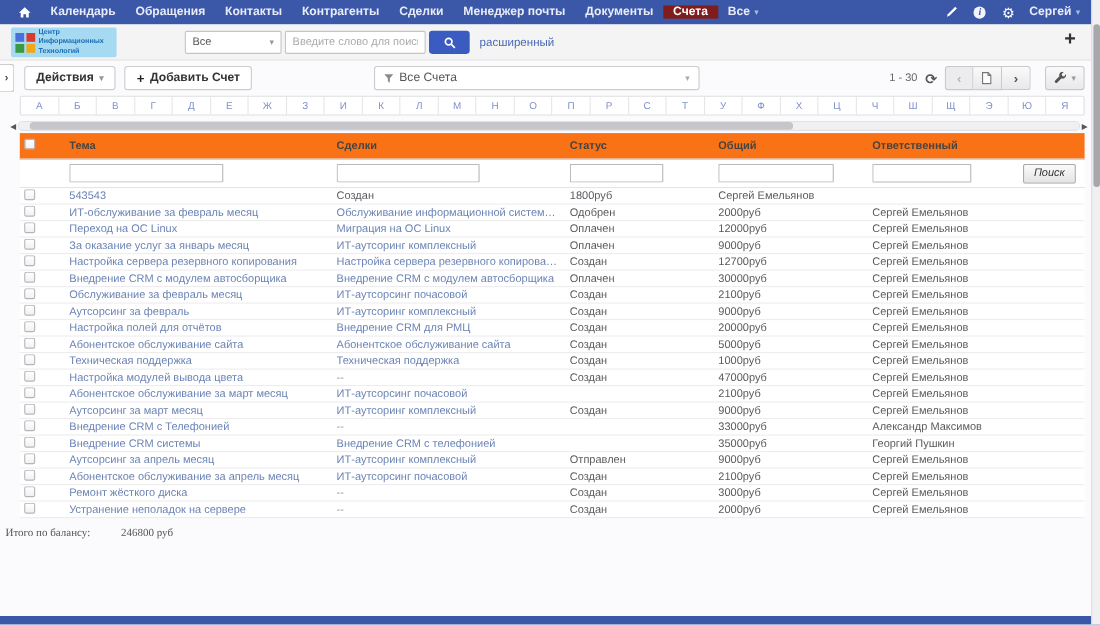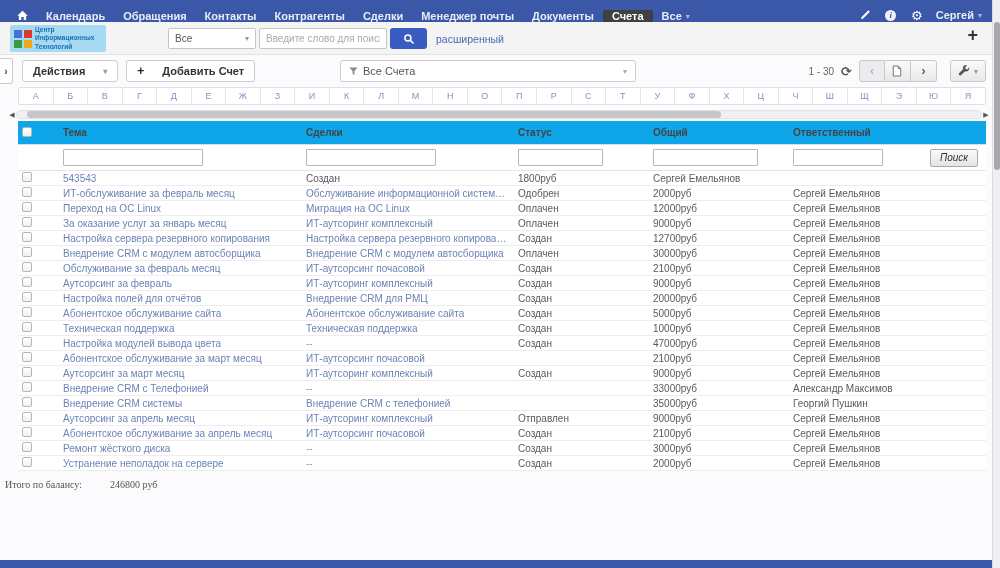--- a/index.html
+++ b/index.html
@@ -1,25 +1,25 @@
 <!DOCTYPE html>
 <html><head>
 <meta charset="utf-8">
 <style>
   * { margin:0; padding:0; box-sizing:border-box; }
   html,body { width:1000px; height:568px; overflow:hidden; }
   body { font-family:"Liberation Sans","DejaVu Sans",sans-serif; background:#fbfbfd; }
   .screen { position:relative; width:1000px; height:568px; overflow:hidden; background:#fbfbfd; }
 
   
-  .topnav { height:22px; background:#3a57a8; display:flex; align-items:flex-end; color:#fff; padding-left:8px; position:relative; z-index:3; }
+  .topnav { height:22px; background:#3a57a8; display:flex; align-items:center; color:#fff; padding-left:8px; position:relative; z-index:3; }
   .home-btn { display:flex; align-items:center; padding:0 8px; cursor:pointer; }
   .nav-items { display:flex; align-items:stretch; }
   .nav-item { display:flex; align-items:center; padding:0 9px; font-size:11px; font-weight:700; color:#e8ecf8; cursor:pointer; white-space:nowrap; }
-  .nav-item.active { background:#404040; color:#fff; }
+  .nav-item.active { background:#7f1d1d; color:#fff; }
   .nav-item .caret { margin-left:4px; font-size:8px; color:#aab8dd; }
   .nav-right { margin-left:auto; display:flex; align-items:center; gap:12px; padding-right:18px; }
   .nav-icon { display:flex; align-items:center; justify-content:center; width:14px; height:14px; cursor:pointer; }
   .gear-glyph { font-size:13px; color:#fff; line-height:1; }
   .info-circle { width:11px; height:11px; border-radius:50%; background:#f2f4fa; color:#3a57a8; font-size:9px; font-weight:700; display:flex; align-items:center; justify-content:center; font-family:"Liberation Serif",serif; font-style:italic; }
   .user-menu { display:flex; align-items:center; gap:4px; font-size:11px; font-weight:700; color:#e8ecf8; cursor:pointer; }
 
   
   .bar2 { height:33px; background:#f4f4f5; border-bottom:1px solid #e3e3e6; display:flex; align-items:center; position:relative; }
   .logo { position:absolute; left:10px; top:3px; width:96px; height:27px; background:#a6d9f2; border-radius:2px; display:flex; align-items:center; padding:2px 4px; gap:3px; }
@@ -32,21 +32,21 @@
   .scope-select .caret { margin-left:auto; font-size:8px; color:#999; }
   .search-input { width:128px; height:21px; margin-left:3px; border:1px solid #c5c5c8; border-radius:2px; font-size:10px; padding:0 6px; color:#444; background:#fff; }
   .search-input::placeholder { color:#aaa; }
   .search-btn { width:37px; height:21px; margin-left:3px; background:#3a5cc0; border:none; border-radius:3px; cursor:pointer; display:flex; align-items:center; justify-content:center; }
   .adv-link { margin-left:9px; font-size:10.5px; color:#4a69b5; cursor:pointer; }
   .quick-add { position:absolute; right:22px; top:4px; font-size:18px; font-weight:700; color:#333; cursor:pointer; line-height:1; }
 
   
   .toolbar { height:32px; position:relative; display:flex; align-items:center; padding:0 14px 0 22px; }
   .panel-toggle { position:absolute; left:0; top:3px; width:13px; height:26px; background:#fff; border:1px solid #ccc; border-left:none; border-radius:0 3px 3px 0; font-size:10px; font-weight:700; color:#444; display:flex; align-items:center; justify-content:center; cursor:pointer; }
-  .tbtn { height:22px; background:#fff; border:1px solid #ccc; border-radius:3px; font-size:11px; font-weight:700; color:#333; display:inline-flex; align-items:center; gap:18px; padding:0 10px; cursor:pointer; }
+  .tbtn { height:22px; background:#fff; border:1px solid #ccc; border-radius:3px; font-size:11px; font-weight:700; color:#333; display:inline-flex; align-items:center; gap:5px; padding:0 10px; cursor:pointer; }
   .tbtn + .tbtn { margin-left:8px; }
   .tbtn .caret { font-size:8px; color:#999; }
   .plus-g { font-weight:700; font-size:12px; color:#222; }
   .view-select { position:absolute; left:340px; top:5px; width:296px; height:22px; background:#fff; border:1px solid #ccc; border-radius:3px; display:flex; align-items:center; gap:5px; padding:0 8px; font-size:11px; color:#555; cursor:pointer;justify-content:center; }
   .view-select .caret { margin-left:auto; font-size:8px; color:#aaa; }
   .pager { margin-left:auto; display:flex; align-items:center; gap:7px; }
   .page-range { font-size:10px; color:#666; }
   .refresh { font-size:13px; font-weight:700; color:#555; cursor:pointer; line-height:1; }
   .btn-group { display:flex; }
   .pgbtn { width:26px; height:22px; background:linear-gradient(#fafafa,#e8e8ea); border:1px solid #c9c9cc; display:flex; align-items:center; justify-content:center; font-size:12px; font-weight:700; color:#555; cursor:pointer; }
@@ -64,21 +64,21 @@
 
   
   .hscroll { margin:5px 10px 2px 8px; height:9px; position:relative; display:flex; align-items:center; }
   .h-arrow { font-size:7px; color:#555; width:8px; text-align:center; cursor:pointer; }
   .h-track { flex:1; height:9px; background:#f0f0f2; border:1px solid #e2e2e6; border-radius:5px; position:relative; }
   .h-thumb { position:absolute; left:1%; top:0; height:7px; margin-top:0px; width:72%; background:#c6c6ca; border-radius:5px; cursor:grab; }
 
   
   .table { margin:2px 14px 0 18px; background:#fff; }
   .trow { display:grid; grid-template-columns:45px 243px 212px 135px 140px 1fr; align-items:center; }
-  .thead { background:#0ea5e9; height:24px; border-bottom:1px solid #ddd; }
+  .thead { background:#f97316; height:24px; border-bottom:1px solid #ddd; }
   .th { font-size:10px; font-weight:700; color:#444; cursor:pointer; }
   .tsearch { height:26px; border-bottom:1px solid #e4e4e8; }
   .f-input { height:17px; border:1px solid #b8b8bc; border-radius:1px; font-size:10px; padding:0 4px; color:#444; background:#fff; }
   .w1{width:140px;} .w2{width:130px;} .w3{width:85px;} .w4{width:105px;} .w5{width:90px;}
   .search-go { justify-self:end; height:18px; padding:0 9px; font-size:10px; color:#333; background:linear-gradient(#fafafa,#e4e4e6); border:1px solid #aaa; border-radius:2px; cursor:pointer;font-style:italic; }
   .rows .trow { height:15px; border-bottom:1px solid #ededf0; }
   .cell { font-size:10px; overflow:hidden; white-space:nowrap; text-overflow:ellipsis; padding-right:8px; }
   .cb-wrap { padding-left:4px; }
   .checkbox { display:inline-block; width:10px; height:10px; border:1px solid #b5b5b8; border-radius:2px; background:linear-gradient(#fff,#f1f1f3); cursor:pointer; }
   .link { color:#6b83b5; cursor:pointer; text-decoration:none; }

